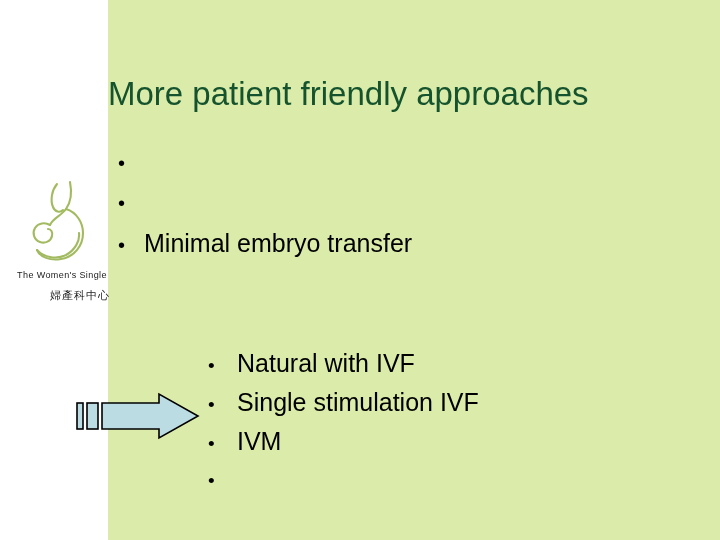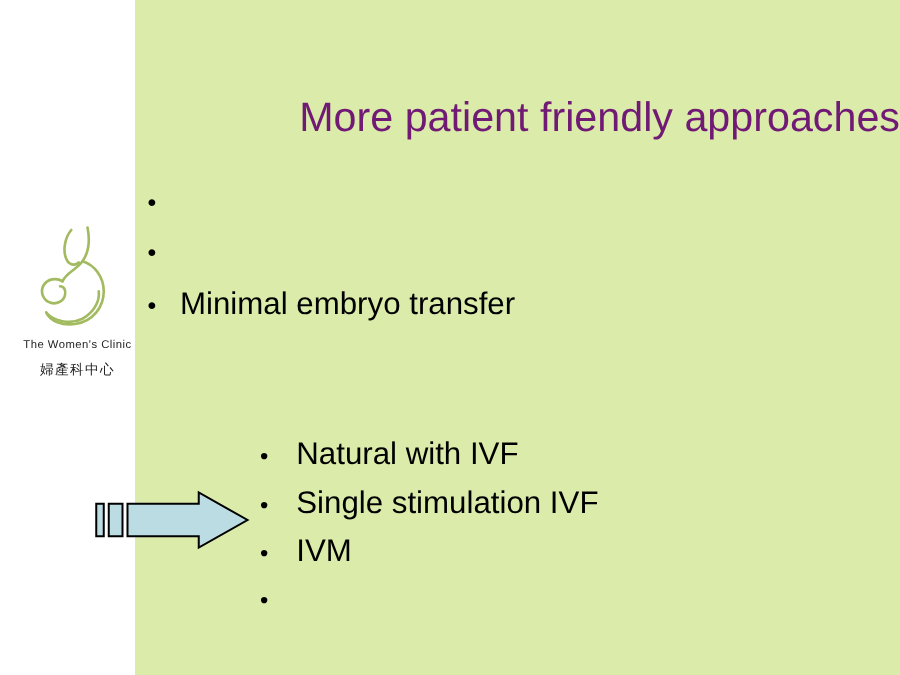--- a/index.html
+++ b/index.html
@@ -31,24 +31,24 @@
     height: 540px;
     background: #dbeba9;
   }
 
   
   #page-title {
     position: absolute;
     left: 108px;
     top: 74px;
     width: 612px;
-    text-align: right;
+    text-align: left;
     font-size: 33px;
     line-height: 40px;
-    color: #701a75;
+    color: #14532d;
     letter-spacing: 0px;
     white-space: nowrap;
   }
 
   
   #primary-list {
     position: absolute;
     left: 118px;
     top: 143px;
     margin: 0;
@@ -109,26 +109,27 @@
     margin-top: 3px;
     text-align: center;
     font-size: 9px;
     line-height: 12px;
     color: #222222;
     letter-spacing: 0.4px;
     white-space: nowrap;
   }
   #clinic-name-zh {
     margin-top: 8px;
-    text-align: center;
+    text-align: right;
     font-size: 11px;
     line-height: 14px;
     color: #222222;
     letter-spacing: 1px;
     white-space: nowrap;
+    font-family: Liberation Mono, monospace;
   }
 
   
   #striped-arrow {
     position: absolute;
     left: 76px;
     top: 392px;
     width: 124px;
     height: 48px;
   }
@@ -176,21 +177,21 @@
   <div id="clinic-logo">
     <svg id="clinic-logo-mark" width="72" height="88" viewBox="0 0 72 88">
       <g fill="none" stroke="#a3bb60" stroke-width="2.1" stroke-linecap="round" stroke-linejoin="round">
         <path d="M31 6 C26 12 24 22 27 29 C29 34 34 35 37 32"></path>
         <path d="M44 4 C46 14 45 24 40 31 C35 38 27 40 24 47"></path>
         <path d="M40 31 C50 34 57 44 57 55 C57 68 48 79 35 81 C24 83 14 79 11 72"></path>
         <path d="M24 47 C19 44 12 45 9 50 C6 55 8 62 14 64 C19 66 25 63 26 58 C27 54 25 51 22 51"></path>
         <path d="M11 72 C17 79 30 82 40 77 C49 72 54 63 53 55"></path>
       </g>
     </svg>
-    <div id="clinic-name-en">The Women's Clinic</div>
+    <div id="clinic-name-en">The Women's Single</div>
     <div id="clinic-name-zh">婦產科中心</div>
   </div>
 
   <svg id="striped-arrow" viewBox="0 0 124 48">
     <g stroke="#000000" stroke-width="1.6" stroke-linejoin="miter">
       <rect x="1" y="11" width="6" height="26" fill="#bcdce4"></rect>
       <rect x="11" y="11" width="11" height="26" fill="#bcdce4"></rect>
       <path d="M26 11 L83 11 L83 2 L122 24 L83 46 L83 37 L26 37 Z" fill="#bcdce4"></path>
     </g>
   </svg>

